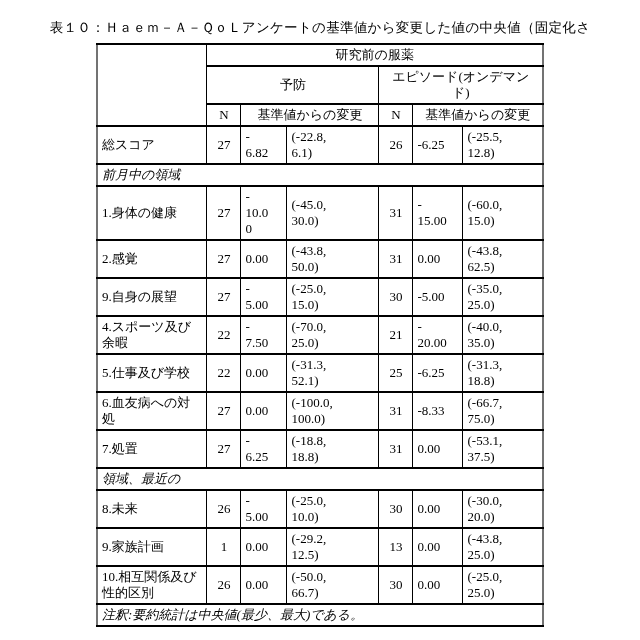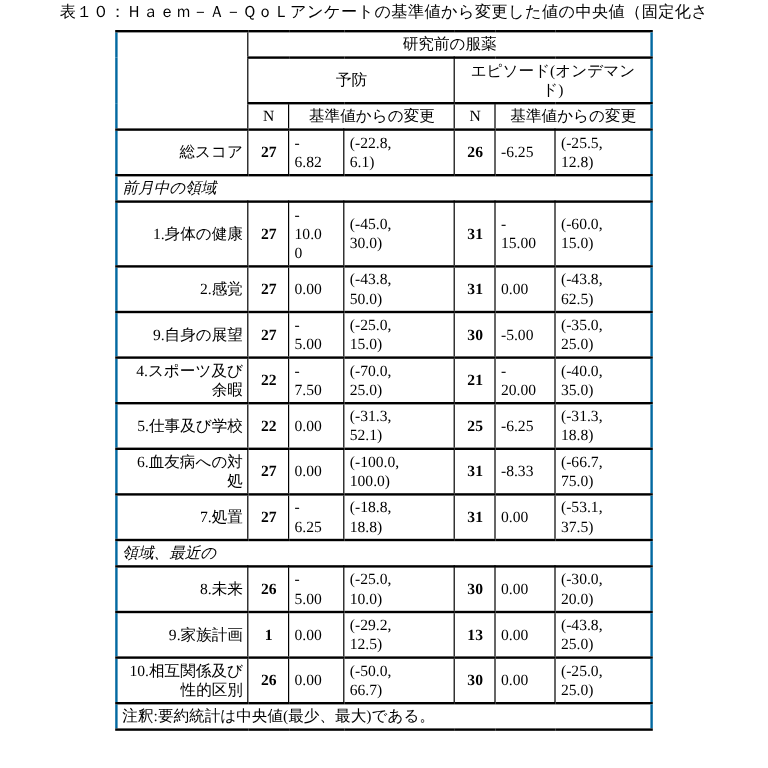--- a/index.html
+++ b/index.html
@@ -10,57 +10,57 @@
     font-family: "Liberation Serif", "DejaVu Serif", serif;
   }
   .page {
     position: relative;
     width: 640px;
     height: 640px;
     background: #ffffff;
     overflow: hidden;
   }
   .title {
-    padding-top: 0;
+    padding-top: 18px;
     text-align: center;
     font-size: 13.5px;
     line-height: 20px;
     letter-spacing: 0.3px;
   }
   .title div { display: block; }
   table.qol {
     border-collapse: collapse;
     table-layout: fixed;
     width: 446px;
     margin: 5px auto 0 auto;
     font-size: 13px;
     line-height: 16px;
-    border: 2px solid #0369a1;
+    border: 2px solid #737373;
   }
   table.qol td {
     border-left: 1px solid #000;
     border-right: 1px solid #000;
     border-top: 2px solid #000;
     border-bottom: 2px solid #000;
     padding: 2px 4px;
     vertical-align: middle;
     overflow: hidden;
     word-break: break-all;
   }
   td.head { text-align: center; vertical-align: middle; }
   td.group-cell { text-align: center; vertical-align: bottom; padding: 2px 8px; }
-  td.label-cell { text-align: right; vertical-align: bottom; word-break: normal; }
+  td.label-cell { text-align: left; vertical-align: bottom; word-break: normal; }
   td.corner-cell { vertical-align: middle; }
-  td.n-cell { text-align: center; font-weight: bold; }
+  td.n-cell { text-align: center; }
   td.med-cell, td.range-cell {
     text-align: left;
     white-space: pre-line;
   }
   td.section-cell { text-align: left; padding: 1px 5px; font-style: italic; }
-  td.note-cell { text-align: left; padding: 2px 5px; }
+  td.note-cell { text-align: left; padding: 2px 5px; font-style: italic; }
 </style>
 </head>
 <body>
 
 <div class="page">
 
   <div class="title">
     <div>表１０：Ｈａｅｍ－Ａ－ＱｏＬアンケートの基準値から変更した値の中央値（固定化さ</div>
   </div>
 

